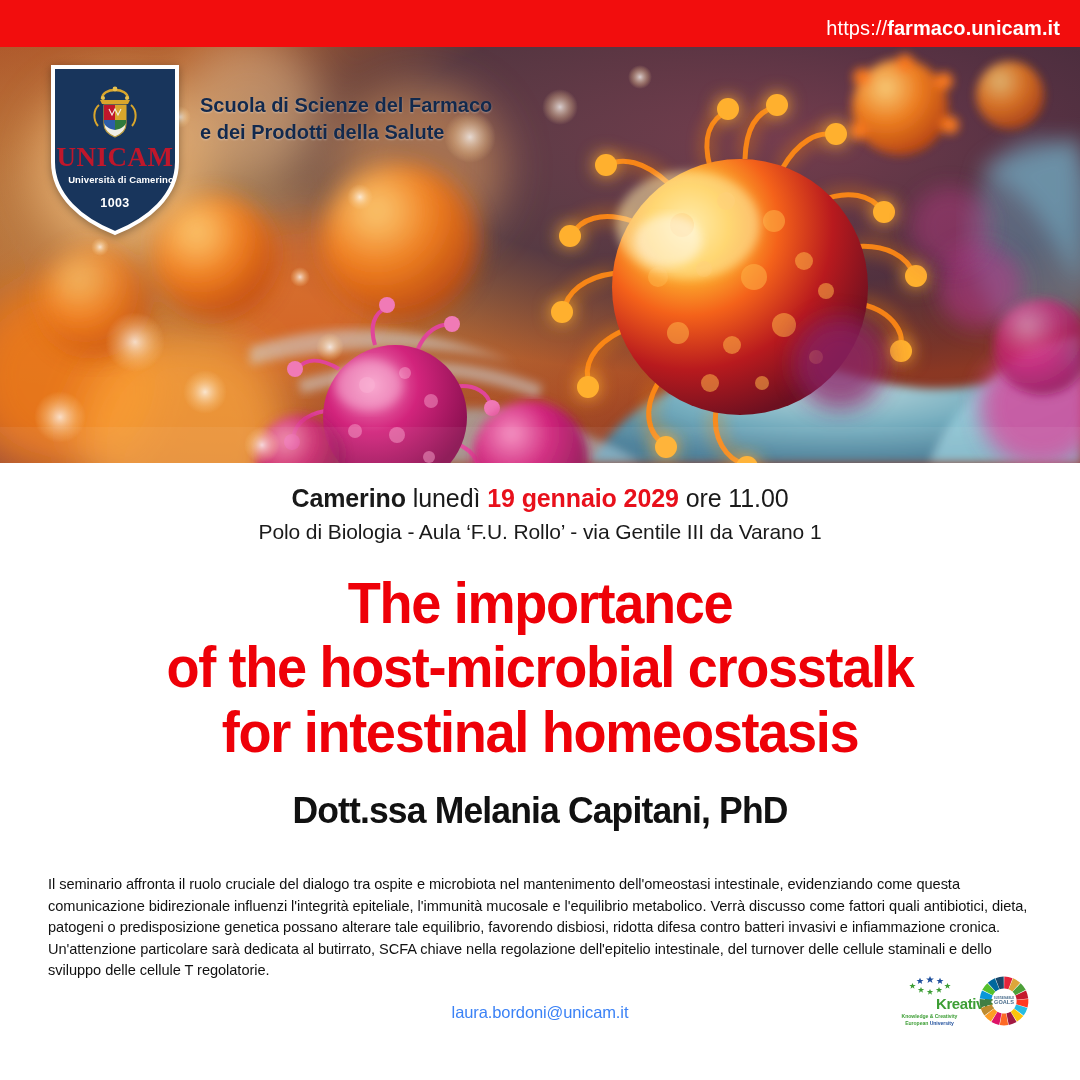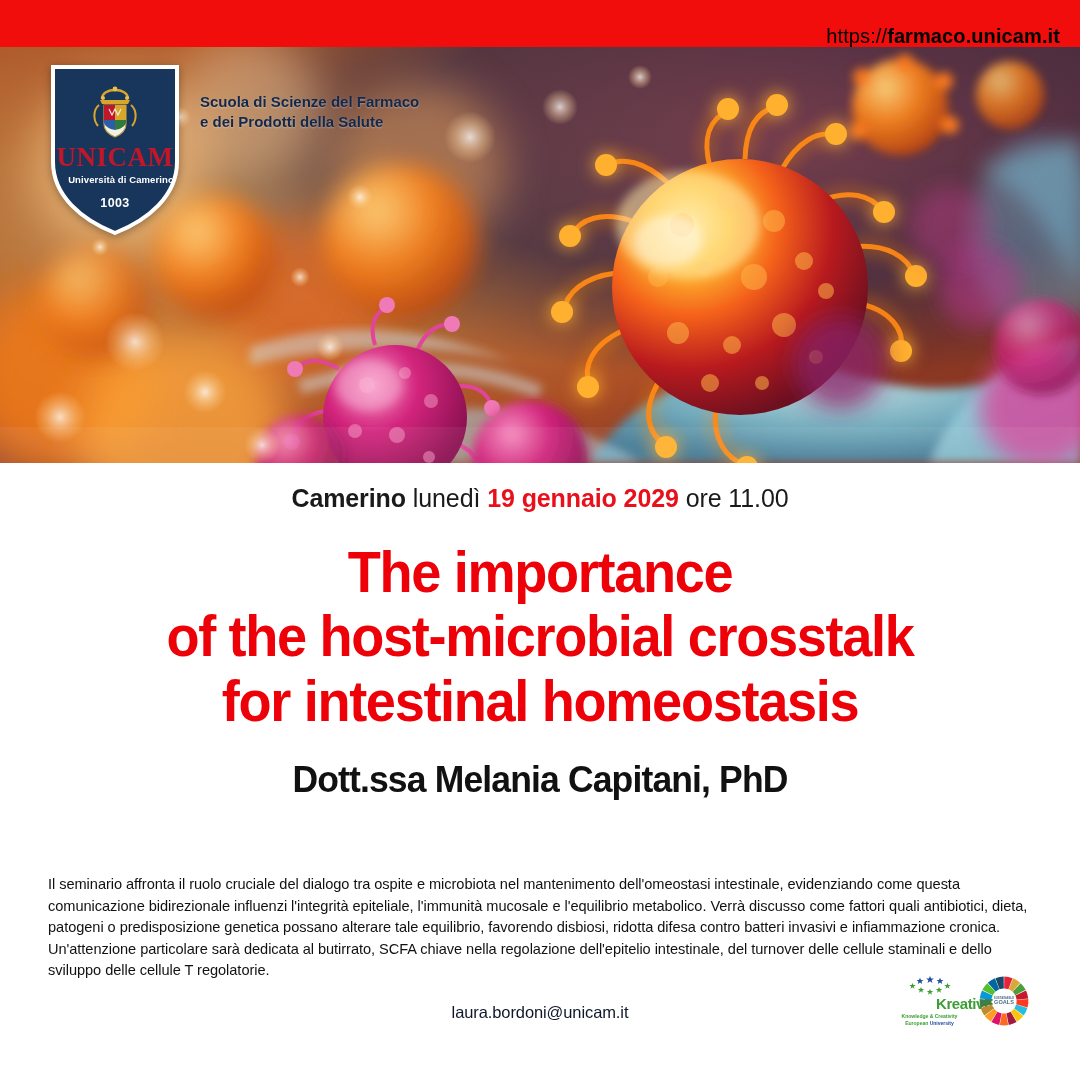--- a/index.html
+++ b/index.html
@@ -11,22 +11,22 @@
     position:relative;
   }
 
   
   .topbar{
     position:absolute; left:0; top:0; width:1080px; height:47px;
     background:#f20d0d;
     z-index:5;
   }
   .topbar .url{
-    position:absolute; right:20px; top:25px;
-    color:#000000; font-size:20px; letter-spacing:.1px;
+    position:absolute; right:20px; top:17px;
+    color:#ffffff; font-size:20px; letter-spacing:.1px;
     white-space:nowrap;
   }
   .topbar .url .b{ font-weight:bold; }
 
   
   .hero{
     position:absolute; left:0; top:47px; width:1080px; height:416px;
     overflow:hidden;
     background:#2b2b40;
   }
@@ -55,21 +55,21 @@
   .shield .u-sub{
     position:absolute; left:12px; right:0; top:110px; text-align:center;
     color:#ffffff; font-size:9.5px; font-weight:bold; letter-spacing:.1px;
   }
   .shield .u-year{
     position:absolute; left:0; right:0; top:132px; text-align:center;
     color:#ffffff; font-size:12.5px; font-weight:bold; letter-spacing:.4px;
   }
   .school{
     margin-left:20px; margin-top:28px;
-    color:#12294d; font-weight:bold; font-size:15px; line-height:1.33;
+    color:#12294d; font-weight:bold; font-size:20px; line-height:1.33;
     text-shadow:0 1px 2px rgba(255,255,255,.35);
     white-space:nowrap;
   }
 
   
   .content{ position:absolute; left:0; top:463px; width:1080px; }
 
   .when{
     margin-top:20px; text-align:center;
     font-size:25px; color:#1a1a1a; line-height:1.2;
@@ -101,21 +101,21 @@
 
   .abstract{
     position:absolute; left:48px; top:411px; width:988px;
     font-size:14.6px; line-height:1.48; color:#111111;
     letter-spacing:-.05px;
   }
   .abstract p{ margin:0; }
 
   .email{
     position:absolute; left:0; top:540px; width:1080px;
-    text-align:center; font-size:16.5px; color:#0f172a;
+    text-align:center; font-size:16.5px; color:#3b82f6;
     letter-spacing:-.1px;
   }
 
   
   .footer-logos{
     position:absolute; left:893px; top:512px;
     display:flex; align-items:center; gap:12px;
   }
   .kreativ{ width:73px; text-align:center; }
   .kreativ .stars{ height:19px; }
@@ -394,20 +394,21 @@
   <div class="school">
     <div>Scuola di Scienze del Farmaco</div>
     <div>e dei Prodotti della Salute</div>
   </div>
 </div>
 
 <div class="content">
 
   <div class="when"><span class="city">Camerino</span> <span>lunedì</span> <span class="date">19 gennaio 2029</span> <span>ore 11.00</span></div>
 
+  <div class="where">Polo di Biologia - Aula ‘F.U. Rollo’ - via Gentile III da Varano 1</div>
 
   <div class="title">
     <span class="tl">The importance</span>
     <span class="tl">of the host-microbial crosstalk</span>
     <span class="tl">for intestinal homeostasis</span>
   </div>
 
   <div class="speaker">Dott.ssa Melania Capitani, PhD</div>
 
   <div class="abstract">

